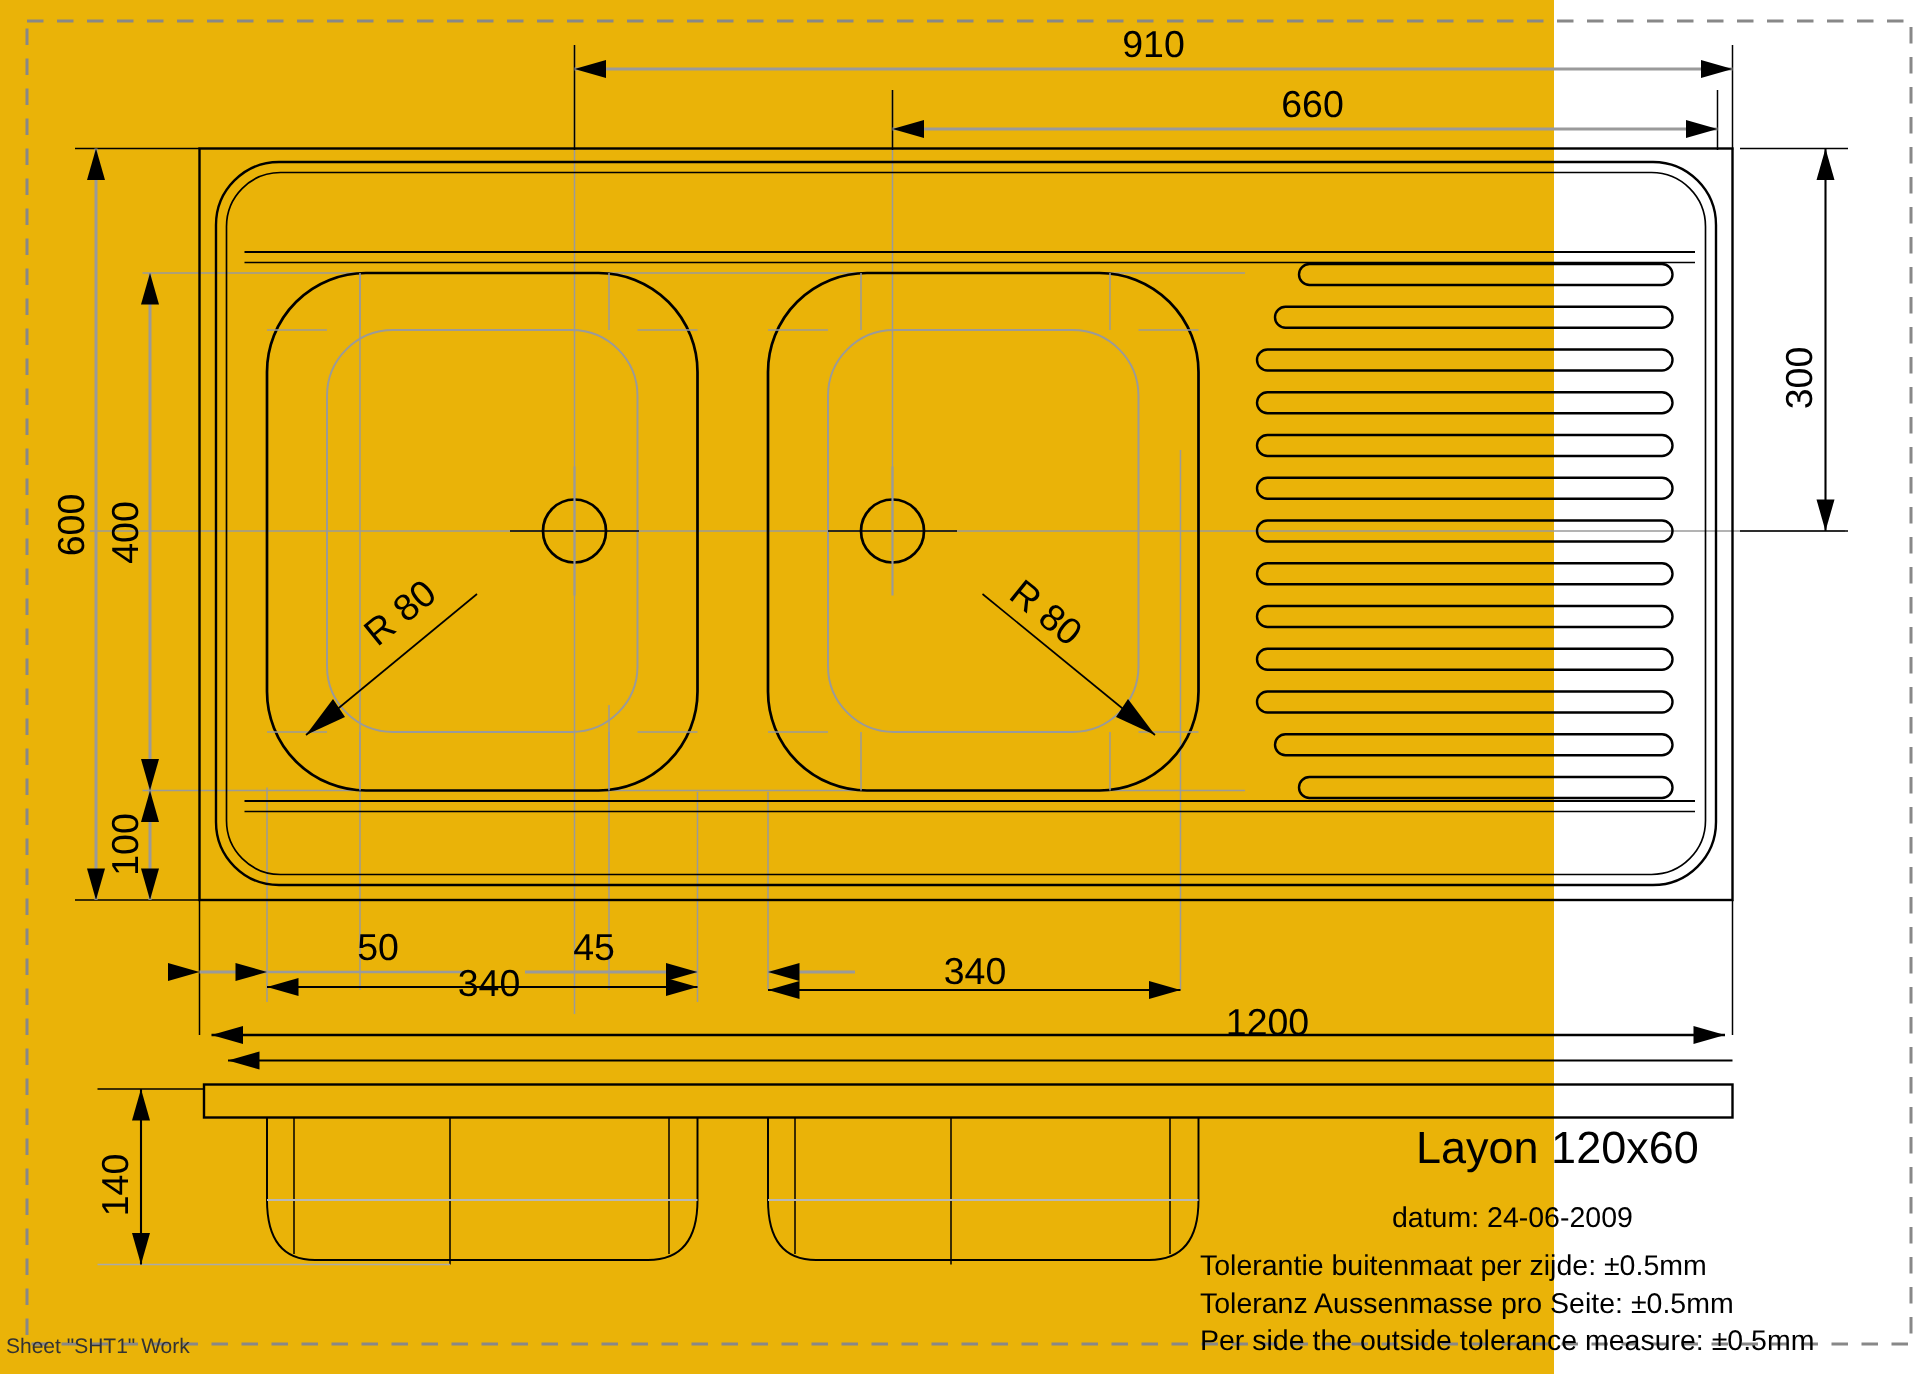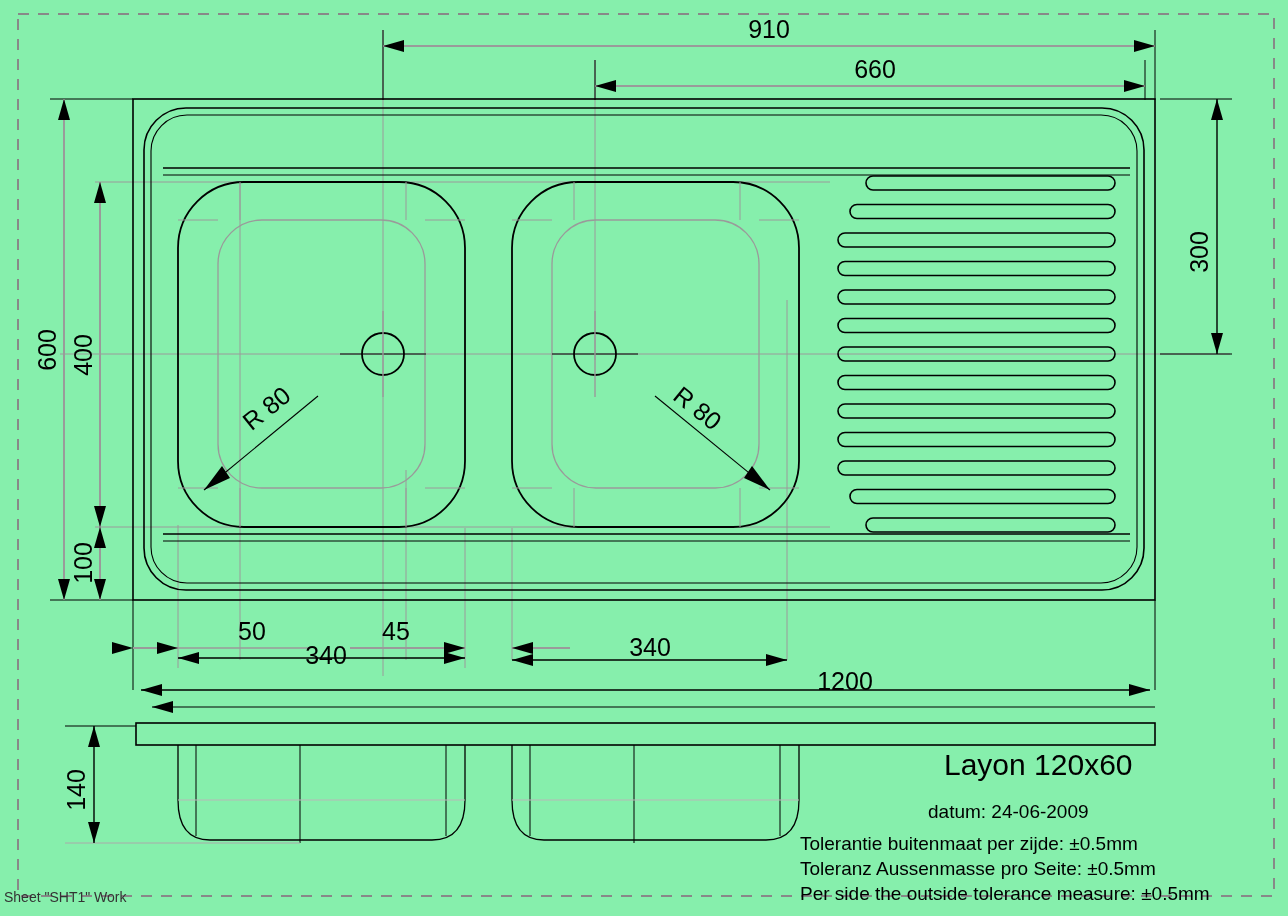--- a/index.html
+++ b/index.html
@@ -1,18 +1,18 @@
 <!DOCTYPE html>
 <html><head>
 <meta charset="utf-8">
 <style>
   html,body{margin:0;padding:0;background:#ffffff;}
   body{width:1288px;height:916px;overflow:hidden;
        font-family:"Liberation Sans",sans-serif;}
-  #sheet{position:relative;width:1288px;height:916px;background:#86efac;}
+  #sheet{position:relative;width:1036px;height:916px;background:#eab308;}
   svg{display:block;}
   .dimtxt{font-family:"Liberation Sans",sans-serif;font-size:25px;fill:#000;}
   .title-txt{font-family:"Liberation Sans",sans-serif;font-size:30px;fill:#000;}
   .note-txt{font-family:"Liberation Sans",sans-serif;font-size:19px;fill:#000;}
   .sheet-txt{font-family:"Liberation Sans",sans-serif;font-size:14px;fill:#333;}
   .rtxt{font-family:"Liberation Sans",sans-serif;font-size:25px;fill:#000;}
 </style>
 </head>
 <body>
 

